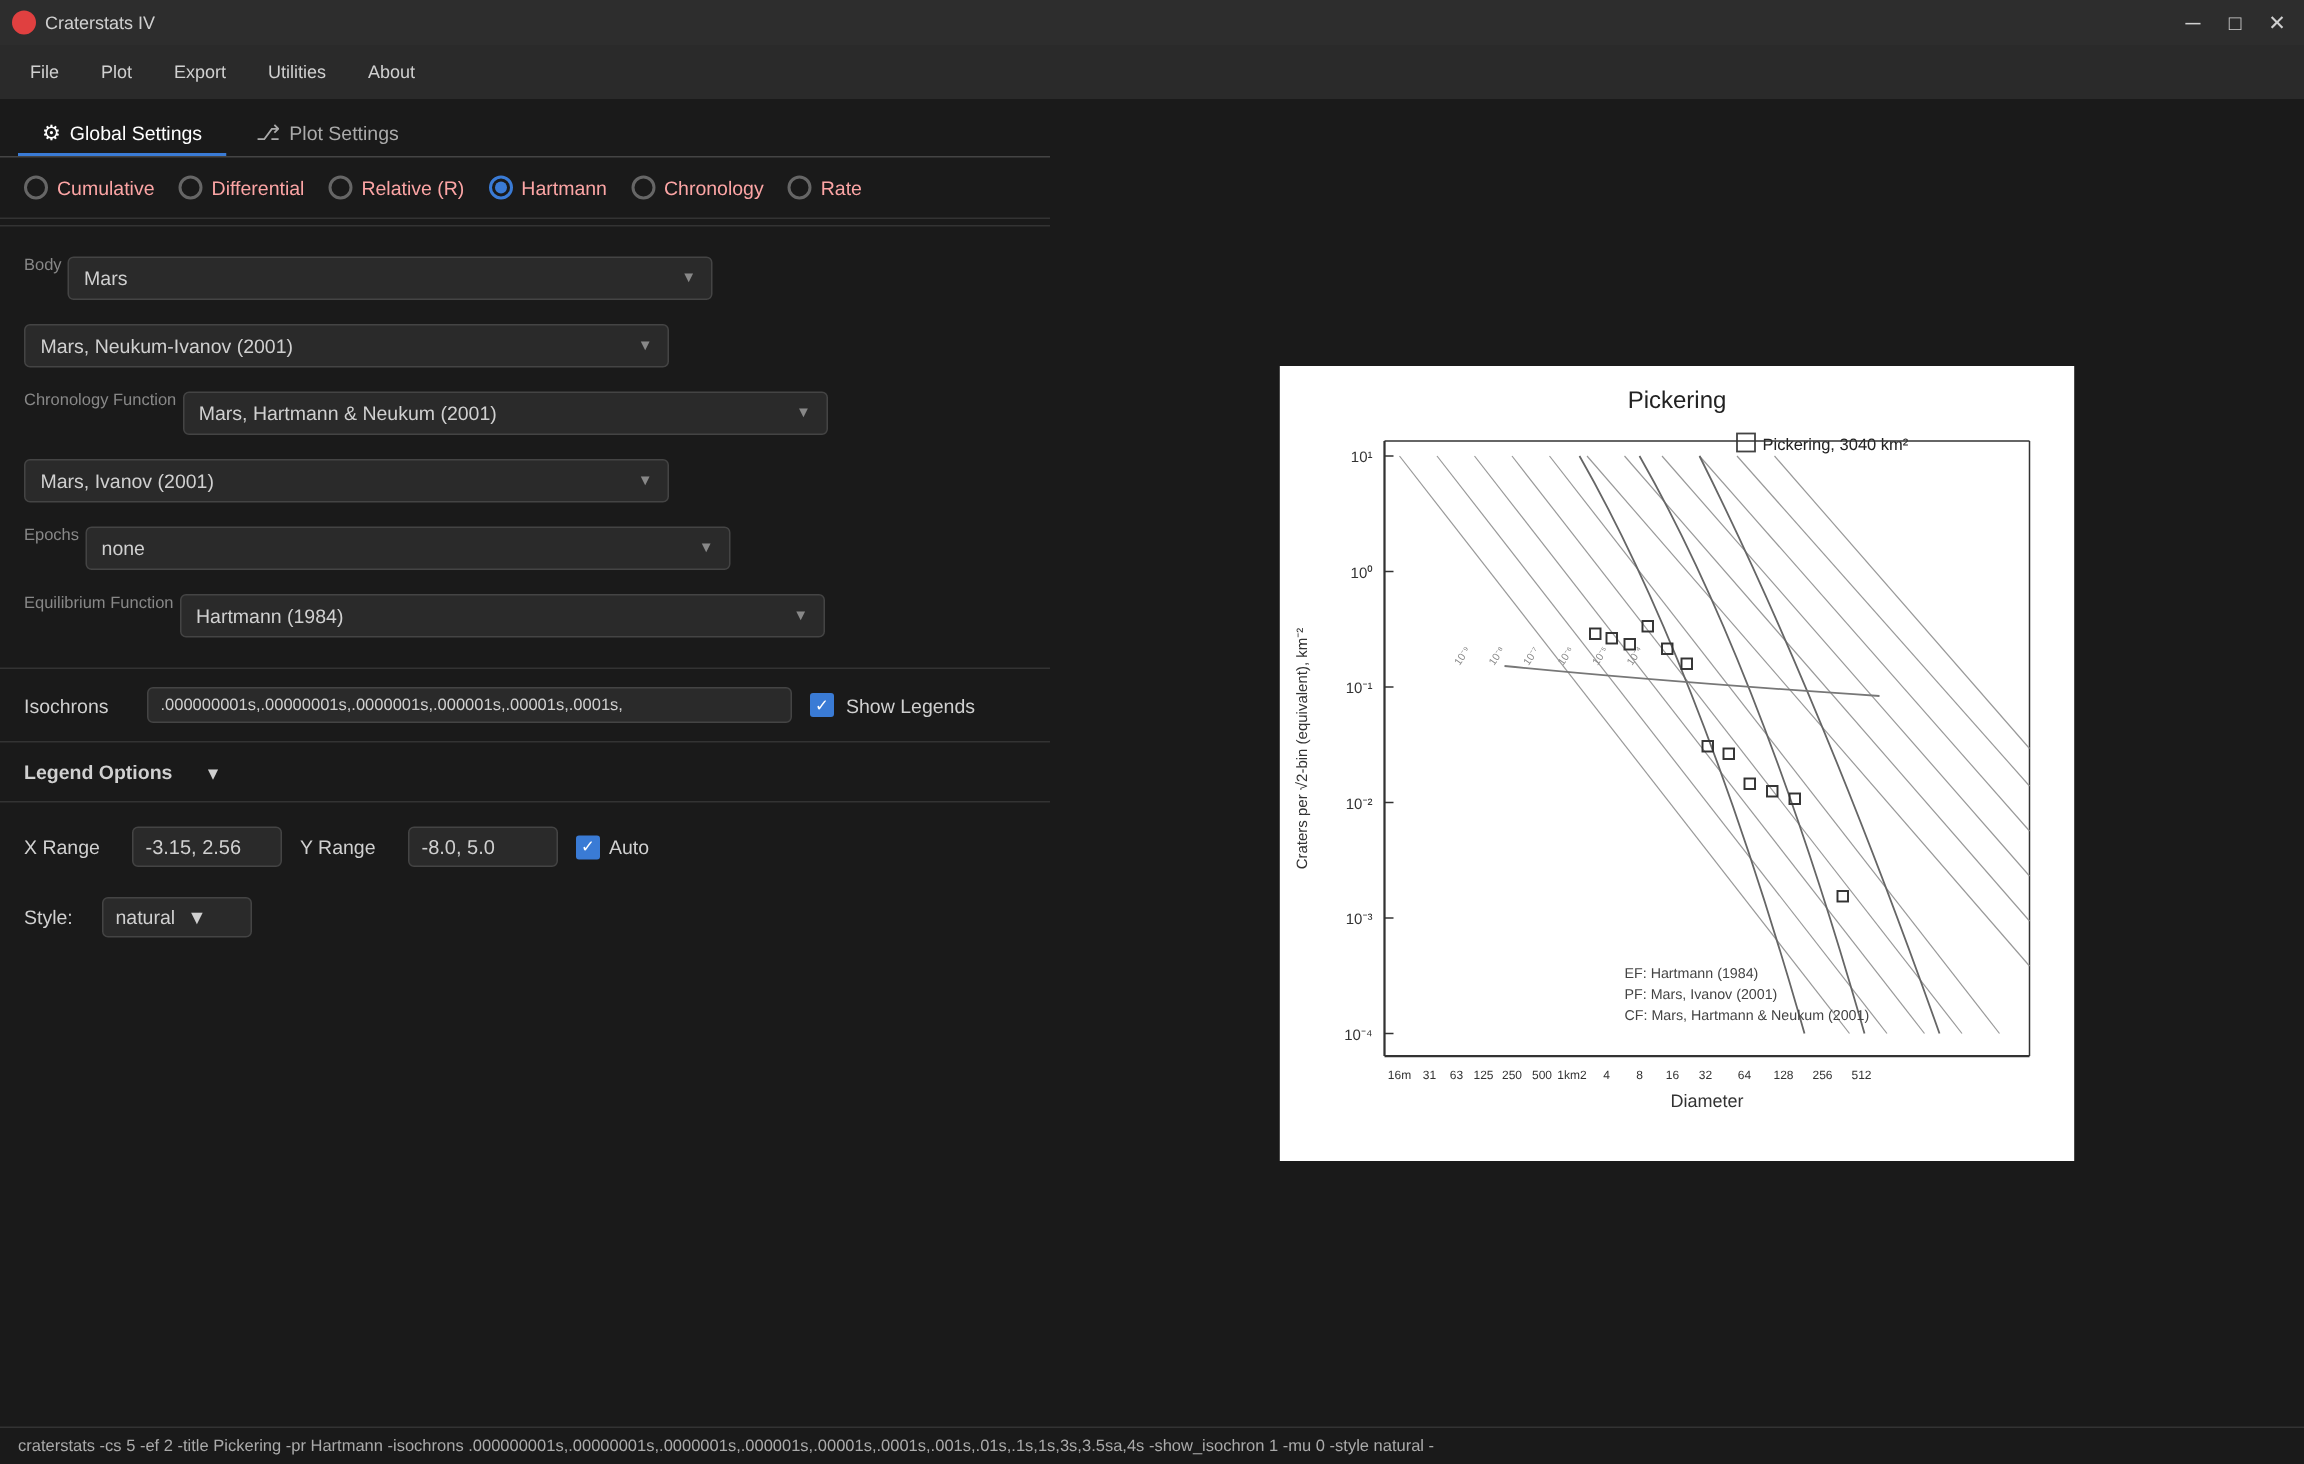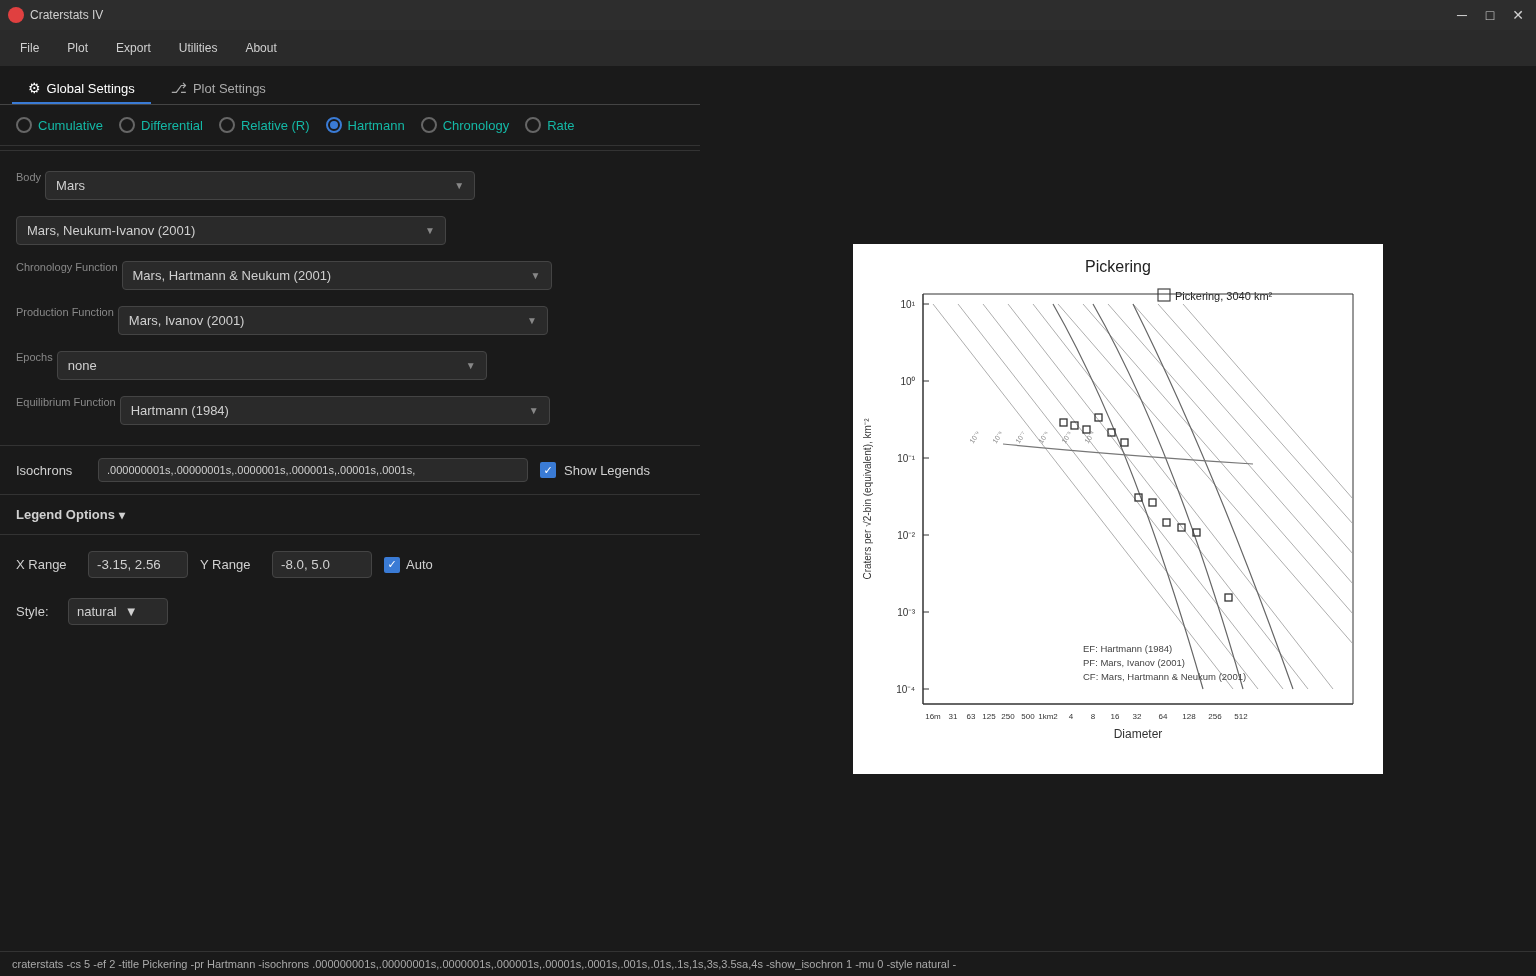--- a/index.html
+++ b/index.html
@@ -118,21 +118,21 @@
       padding: 12px 16px;
       border-bottom: 1px solid #333;
       align-items: center;
       flex-wrap: wrap;
     }
     .radio-item {
       display: flex;
       align-items: center;
       gap: 6px;
       cursor: pointer;
-      color: #14b8a6;
+      color: #fca5a5;
     }
     .radio-circle {
       width: 16px;
       height: 16px;
       border-radius: 50%;
       border: 2px solid #666;
       display: flex;
       align-items: center;
       justify-content: center;
       flex-shrink: 0;
@@ -228,21 +228,21 @@
     .checkbox::after {
       content: '✓';
       color: white;
       font-size: 11px;
     }
 
     
     .legend-options-header {
       display: flex;
       align-items: center;
-      gap: 4px;
+      gap: 24px;
       padding: 8px 16px;
       cursor: pointer;
       color: #d0d0d0;
       font-weight: 600;
     }
     .chevron-icon { font-size: 12px; }
 
     
     .range-row {
       display: flex;
@@ -415,21 +415,20 @@
 
       <div class="field-group">
         <span class="field-label">Chronology Function</span>
         <div class="field-select">
           <span>Mars, Hartmann &amp; Neukum (2001)</span>
           <span class="select-arrow">▼</span>
         </div>
       </div>
 
       <div class="field-group">
-        <span class="field-label">Production Function</span>
         <div class="field-select">
           <span>Mars, Ivanov (2001)</span>
           <span class="select-arrow">▼</span>
         </div>
       </div>
 
       <div class="field-group">
         <span class="field-label">Epochs</span>
         <div class="field-select">
           <span>none</span>

